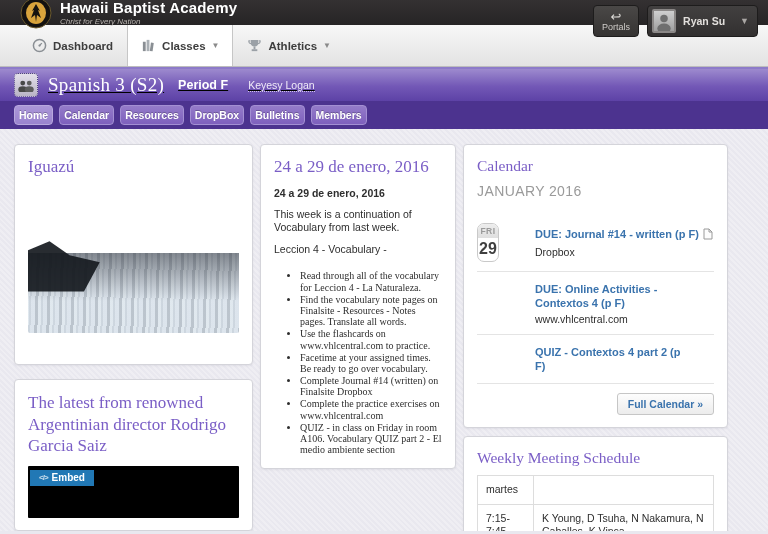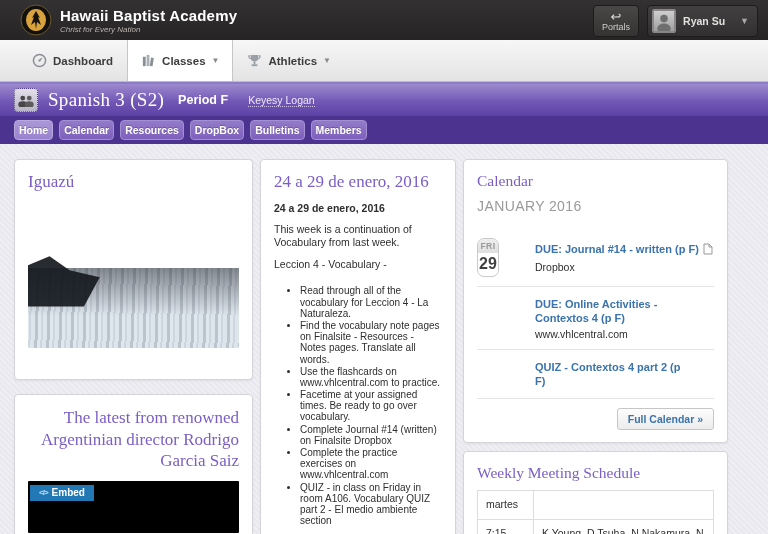--- a/index.html
+++ b/index.html
@@ -5,21 +5,21 @@
   * { margin:0; padding:0; box-sizing:border-box; }
   html,body { background:#d8d8de; }
   .page {
     width:768px; height:534px; position:relative; overflow:hidden;
     font-family:"Liberation Sans", sans-serif; background:#e9e8ef;
     margin:0 auto;
   }
 
   
   .header {
-    height:40px; background:linear-gradient(#343132,#262425);
+    height:25px; background:linear-gradient(#343132,#262425);
     display:flex; align-items:center; padding:0 10px; position:relative;
   }
   .logo-wrap { display:flex; align-items:center; gap:8px; margin-left:10px; }
   .logo { width:32px; height:32px; }
   .school-text { display:flex; flex-direction:column; }
   .school-name { color:#fff; font-size:15px; font-weight:600; letter-spacing:.2px; }
   .school-motto { color:#b7b2ae; font-size:8px; font-style:italic; margin-top:1px; }
   .header-right { position:absolute; right:10px; top:5px; display:flex; gap:8px; align-items:stretch; }
   .portals-btn {
     background:linear-gradient(#4a4847,#353332); border:1px solid #1d1c1c; border-radius:4px;
@@ -46,21 +46,21 @@
     color:#3d3d3d; font-size:11.5px; font-weight:bold; border-left:1px solid transparent; border-right:1px solid transparent;
   }
   .nav-item.active { background:#fff; border-left:1px solid #c6c6c6; border-right:1px solid #c6c6c6; }
   .nav-caret { color:#8a8a8a; font-size:8px; }
   .nav-icon { width:15px; height:15px; display:inline-block; }
 
   
   .banner {
     height:34px; border-top:2px solid #8d7bc9;
     background:linear-gradient(#9d8ace 0%, #7257b6 55%, #5d42a6 100%);
-    display:flex; align-items:center; padding:0 14px; gap:10px;
+    display:flex; align-items:center; padding:0 14px; gap:10px;text-decoration:underline;
   }
   .class-icon-box {
     width:24px; height:24px; border-radius:4px; background:linear-gradient(#e3e0ea,#b9b4c6);
     border:1px dotted #4f3f86; display:flex; align-items:center; justify-content:center;
   }
   .class-title { color:#fff; font-family:"Liberation Serif", serif; font-size:19px; letter-spacing:.3px; }
   .class-period { color:#fff; font-size:12.5px; font-weight:bold; margin-left:4px; }
   .teacher-link { color:#efeaf8; font-size:10.5px; margin-left:10px; border-bottom:1px dotted #cfc3ea; cursor:pointer; }
 
   
@@ -115,21 +115,21 @@
   }
   .falls-rocks {
     position:absolute; left:0; top:38%; width:34%; height:34%;
     background:#161a20; clip-path:polygon(0 18%, 30% 0, 58% 28%, 100% 42%, 78% 100%, 0 100%);
     opacity:.92;
   }
 
   
   .week-sub { font-size:10.5px; font-weight:bold; color:#2e2e2e; margin:10px 0 9px; }
   .week-line { font-size:10.5px; color:#2e2e2e; line-height:1.25; margin-bottom:9px; }
-  .week-bullets { margin:14px 0 0 26px; }
+  .week-bullets { margin:14px 0 0 26px;font-family:Liberation Serif, serif; }
   .week-bullets li { font-size:10px; color:#2e2e2e; line-height:1.12; margin-bottom:1px; }
 
   
   .cal-month { font-size:14px; color:#9a9a9a; letter-spacing:.4px; margin:2px 0 24px; }
   .cal-event { display:flex; gap:14px; }
   .cal-date-col { width:44px; flex:none; }
   .date-box { width:22px; border:1px solid #c9c9c9; border-radius:7px; overflow:hidden; text-align:center; background:#fff; }
   .date-dow { background:linear-gradient(#ededed,#dfdfdf); color:#9a9a9a; font-size:8.5px; font-weight:bold; padding:2px 0; letter-spacing:.5px; }
   .date-num { color:#3f3f3f; font-size:16px; font-weight:bold; padding:2px 0 3px; }
   .cal-event-text { flex:1; padding-top:1px; }
@@ -137,21 +137,21 @@
   .doc-icon { display:inline-block; vertical-align:-2px; margin-left:4px; }
   .cal-sub { color:#2e2e2e; font-size:10.5px; margin-top:2px; }
   .cal-divider { border:none; border-top:1px solid #e4e4e4; margin:9px 0; }
   .cal-footer { display:flex; justify-content:flex-end; margin-top:2px; }
   .full-cal-btn {
     background:linear-gradient(#fdfdfd,#ececec); border:1px solid #c6c6c6; border-radius:3px;
     color:#3a73ad; font-size:10.5px; font-weight:bold; padding:4px 10px; cursor:pointer;
   }
 
   
-  .video-title { line-height:1.25; margin-bottom:10px;text-align:right; }
+  .video-title { line-height:1.25; margin-bottom:10px; }
   .video-box { border-radius:1px; overflow:hidden; }
   .video-black { height:52px; background:#000; position:relative; }
   .embed-btn {
     position:absolute; top:4px; left:2px; background:#2178b5; color:#fff;
     font-size:10px; font-weight:bold; padding:2px 9px 3px; cursor:pointer; display:flex; gap:4px; align-items:center;
   }
   .embed-glyph { font-size:8px; opacity:.75; letter-spacing:-1px; }
 
   
   .sched-table { width:100%; border-collapse:collapse; margin-top:6px; }

